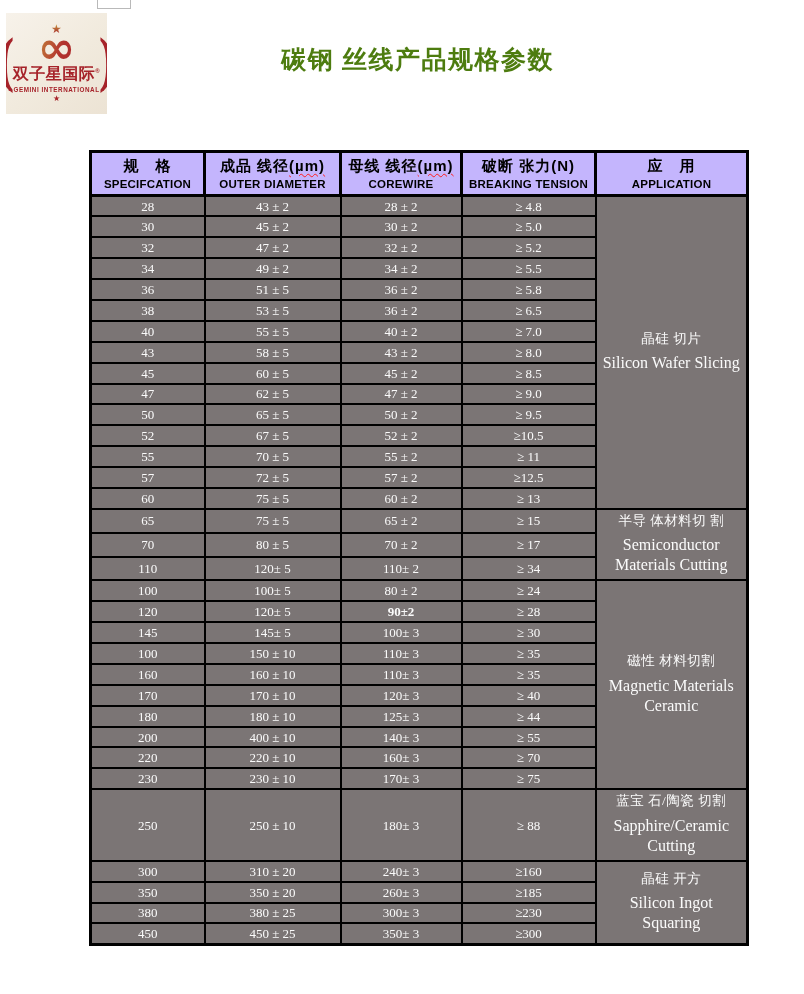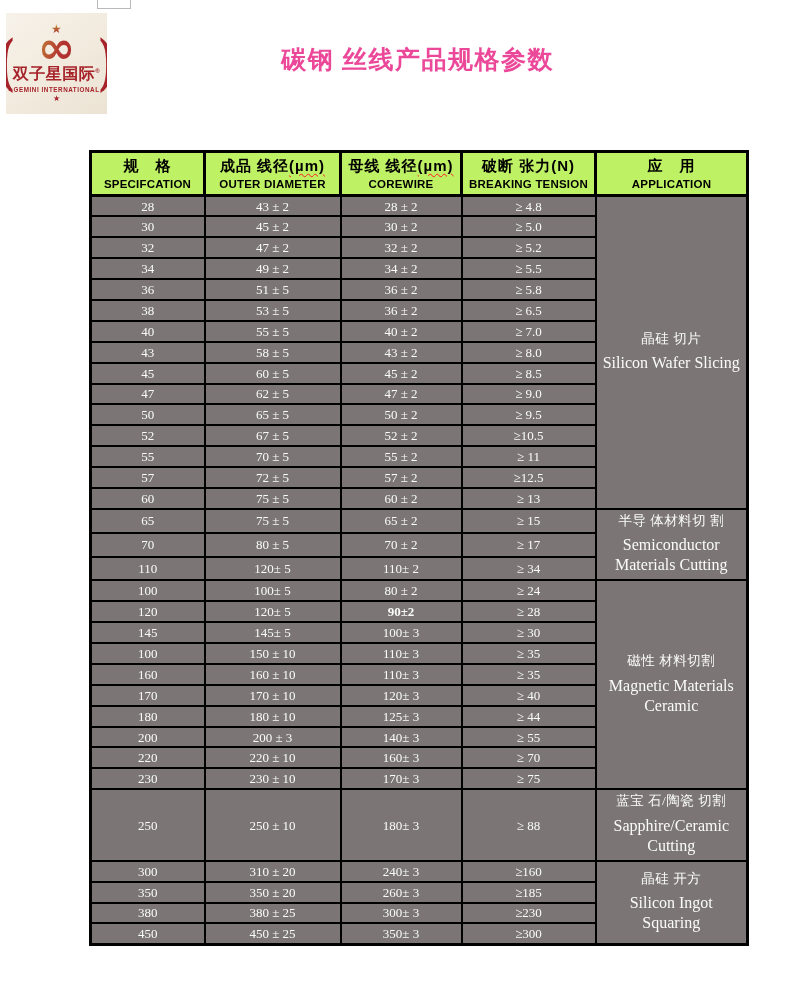--- a/index.html
+++ b/index.html
@@ -38,35 +38,35 @@
     -webkit-background-clip:text; background-clip:text; -webkit-text-fill-color:transparent;
   }
   .logo-brand-cn { font-size:16px; font-weight:bold; color:#a6232a; letter-spacing:0.5px;
     line-height:18px; font-family:"Liberation Sans", sans-serif; white-space:nowrap; }
   .logo-brand-cn sup { font-size:6px; }
   .logo-brand-en { font-size:6.3px; font-weight:bold; color:#a6232a; letter-spacing:0.55px;
     margin-top:3px; white-space:nowrap; }
   .logo-star-bottom { font-size:8px; color:#a6232a; margin-top:2px; line-height:8px; }
 
   
-  .titles { position:absolute; left:89px; top:45px; width:657px; text-align:center; color:#ec4899; }
+  .titles { position:absolute; left:89px; top:45px; width:657px; text-align:center; color:#4d7c0f; }
   .title-cn { font-size:25px; font-weight:bold; letter-spacing:1.5px;
     font-family:"Liberation Serif", serif; line-height:30px; }
   .title-en { font-size:15.5px; font-weight:bold; margin-top:9px; word-spacing:2.5px;
     font-family:"Liberation Sans", sans-serif; }
 
   
   table.spec {
     position:absolute; left:89px; top:150px; width:657px;
     border-collapse:collapse; table-layout:fixed;
     border:3px solid #000;
   }
   col.c1{width:114px;} col.c2{width:136px;} col.c3{width:121px;} col.c4{width:134px;} col.c5{width:152px;}
   .spec th, .spec td { border:2px solid #000; text-align:center; vertical-align:middle; padding:0; }
-  .spec thead th { background:#bef264; height:44px; border-width:3px; }
+  .spec thead th { background:#c4b5fd; height:44px; border-width:3px; }
   .th-cn { font-size:15px; font-weight:bold; color:#000; letter-spacing:1px; line-height:17px; }
   .th-en { font-size:11.5px; font-weight:bold; color:#000; margin-top:4px; letter-spacing:0.2px; }
   .squiggle {
     text-decoration-line:underline; text-decoration-style:wavy;
     text-decoration-color:#ff1d1d; text-decoration-thickness:1px; text-underline-offset:2px;
   }
   .spec tbody td {
     background:#7b7575; color:#fbfbfb;
     font-family:"Liberation Serif", serif; font-size:13px;
     height:20.9px; line-height:1;
@@ -288,21 +288,21 @@
         <td>≥ 40</td>
       </tr>
       <tr>
         <td>180</td>
         <td>180 ± 10</td>
         <td>125± 3</td>
         <td>≥ 44</td>
       </tr>
       <tr>
         <td>200</td>
-        <td>200 ± 3</td>
+        <td>400 ± 10</td>
         <td>140± 3</td>
         <td>≥ 55</td>
       </tr>
       <tr>
         <td>220</td>
         <td>220 ± 10</td>
         <td>160± 3</td>
         <td>≥ 70</td>
       </tr>
       <tr>

